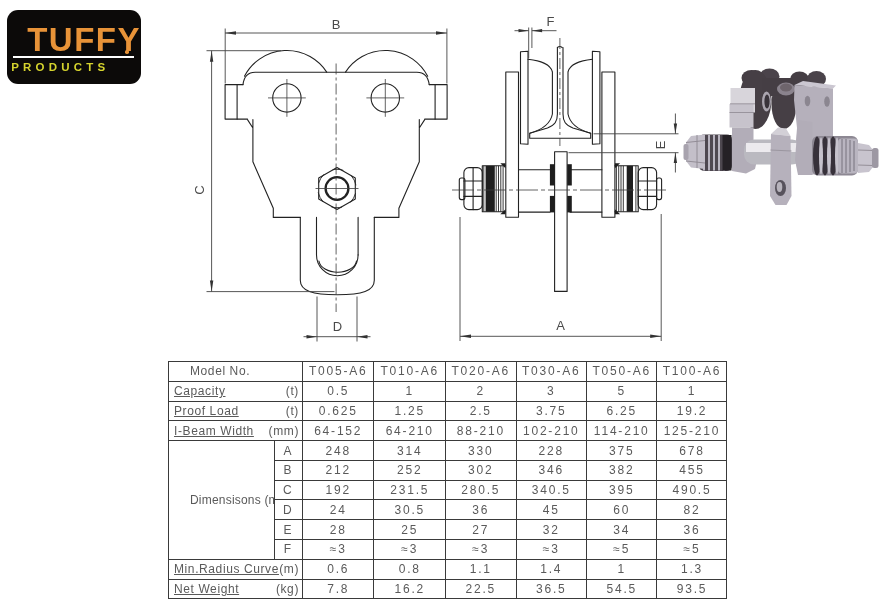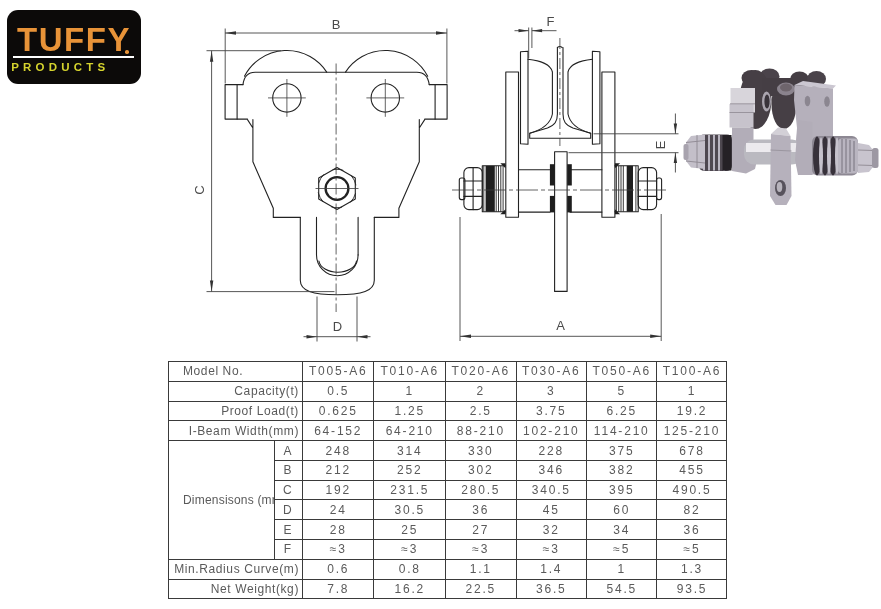--- a/index.html
+++ b/index.html
@@ -1,31 +1,31 @@
 <!DOCTYPE html>
 <html><head>
 <meta charset="utf-8">
 <style>
   html,body{margin:0;padding:0;}
   body{width:881px;height:609px;background:#fff;position:relative;overflow:hidden;transform:translateZ(0);
        font-family:"Liberation Sans", sans-serif;}
   .logo{position:absolute;left:7px;top:10px;width:134px;height:74px;background:#0c0a09;border-radius:11px;}
-  .logo .tuffy{position:absolute;left:0;top:13px;width:100%;text-align:center;
+  .logo .tuffy{position:absolute;left:0;top:13px;width:100%;text-align:right;
        color:#e89338;font-weight:bold;font-size:33px;letter-spacing:1.5px;line-height:1;}
   .logo .reg{position:absolute;left:118px;top:40px;width:3.5px;height:3.5px;background:#e89338;border-radius:50%;}
   .logo .line{position:absolute;left:6px;right:7px;top:46px;height:1.6px;background:#fff;}
   .logo .prod{position:absolute;left:0;top:52px;width:100%;text-align:left;
        color:#d6d42e;font-weight:bold;font-size:11.5px;letter-spacing:4.2px;text-indent:4.2px;line-height:1;}
   svg.draw{position:absolute;left:0;top:0;}
   table.spec{position:absolute;left:168px;top:361px;border-collapse:collapse;table-layout:fixed;width:559px;border:1.6px solid #2e2e2e;
        color:#5a5a5a;font-size:12px;letter-spacing:1.8px;}
   table.spec td{border:1px solid #3a3a3a;padding:0;height:18.79px;text-align:center;
        white-space:nowrap;overflow:hidden;}
-  table.spec td.lab{text-align:left;padding-left:14px;letter-spacing:0.6px;}
-  table.spec td.lu{padding:0 3px 0 5px;text-align:right;letter-spacing:0.6px;}
+  table.spec td.lab{text-align:left;padding-left:21px;letter-spacing:0.6px;}
+  table.spec td.lu{padding:0 3px 0 5px;text-align:left;letter-spacing:0.6px;text-decoration:underline;}
   table.spec td.lu .u{float:right;}
 </style>
 </head>
 <body>
 <div class="logo">
   <div class="tuffy">TUFFY</div>
     <div class="reg"></div>
   <div class="line"></div>
   <div class="prod">PRODUCTS</div>
 </div>

